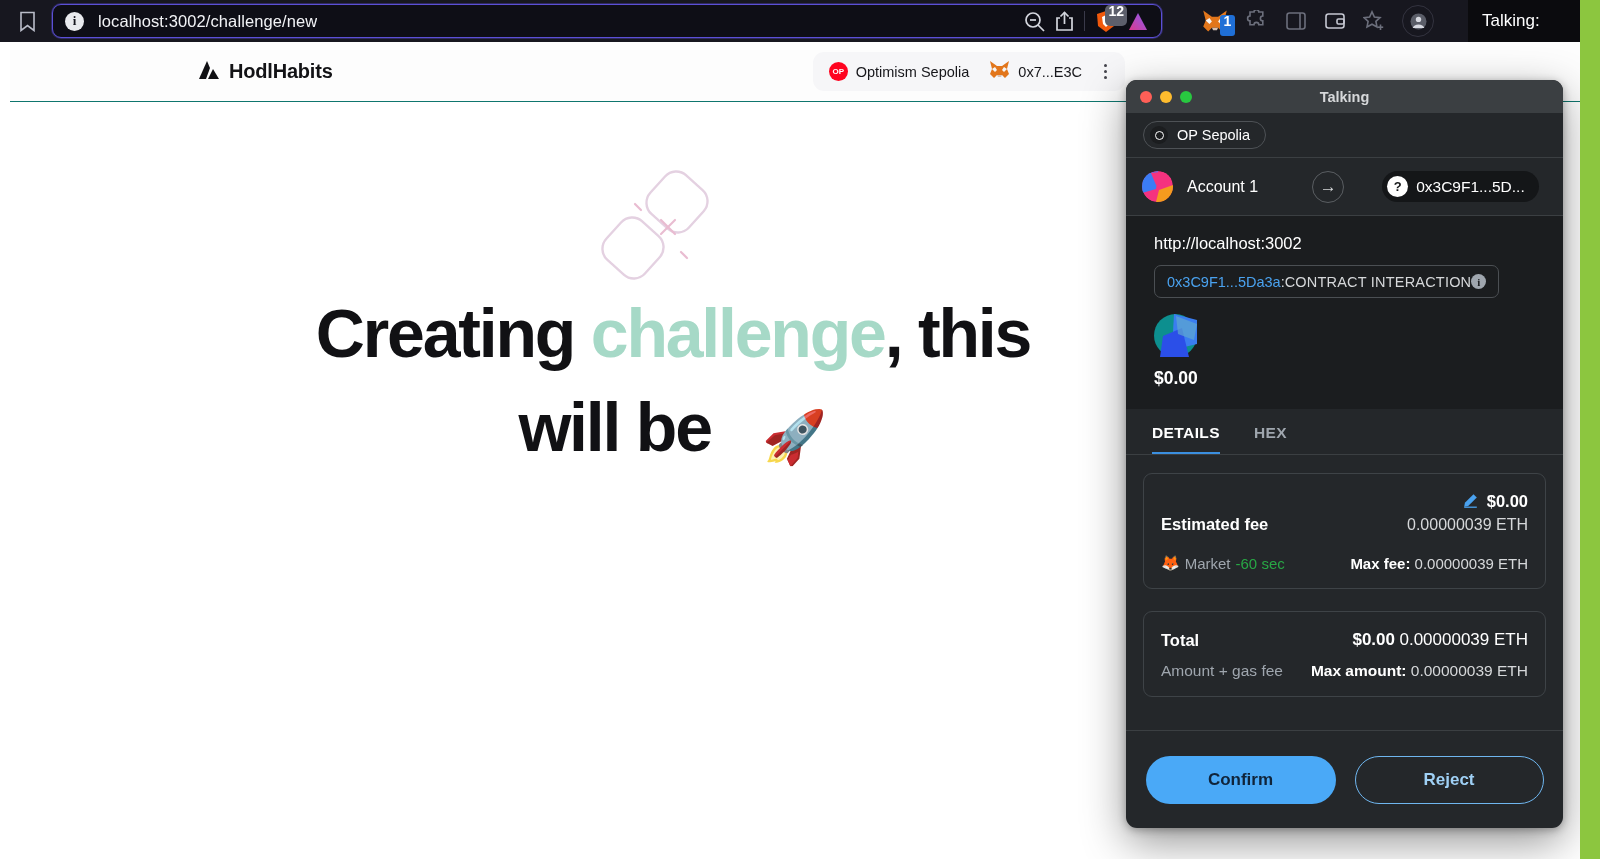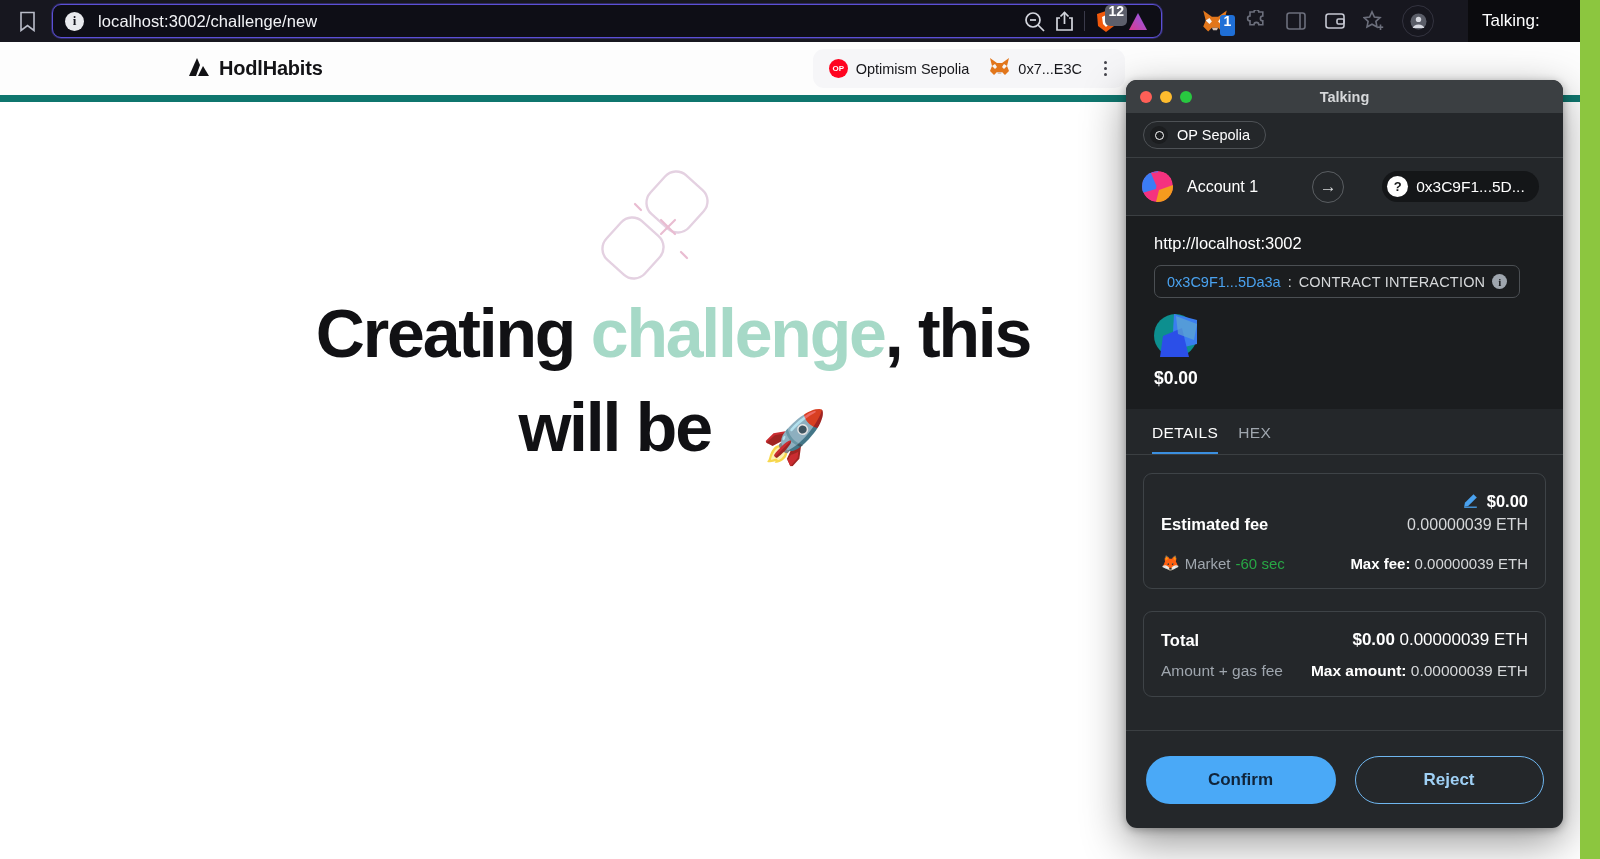--- a/index.html
+++ b/index.html
@@ -128,26 +128,27 @@
     position: absolute;
     top: 42px; left: 0;
     width: 1580px;
     height: 817px;
     background: #ffffff;
     overflow: hidden;
   }
 
   .site-header {
     height: 60px;
-    border-bottom: 7px solid #0f766e;
+    border-bottom: 1px solid #0f766e;
     display: flex;
     align-items: center;
     padding: 0 30px;
     position: relative;
     background: #fdfdfd;
+    margin-left: 10px;
   }
   .brand {
     display: flex;
     align-items: center;
     gap: 9px;
     margin-left: 158px;
   }
   .brand-name {
     font-size: 20px;
     font-weight: bold;
@@ -342,21 +343,20 @@
   }
   .origin-url { font-size: 16.5px; color: #ffffff; }
   .contract-pill {
     margin-top: 12px;
     border: 1px solid #4b4f53;
     border-radius: 7px;
     height: 33px;
     display: inline-flex;
     align-items: center;
     padding: 0 12px;
-    gap: 7px;
     max-width: 100%;
   }
   .contract-addr { color: #4aa2ef; font-size: 14.5px; }
   .contract-sep { color: #d6d8da; font-size: 14.5px; }
   .contract-kind { color: #d6d8da; font-size: 14.5px; letter-spacing: .2px; }
   .info-dot {
     width: 15px; height: 15px;
     border-radius: 50%;
     background: #9fa6ae;
     color: #1b1d1f;
@@ -368,24 +368,25 @@
   }
   .amount-block { margin-top: 16px; }
   .contract-jazz { width: 43px; height: 43px; border-radius: 50%; overflow: hidden; }
   .amount-value { font-size: 17.5px; color: #ffffff; font-weight: bold; margin-top: 7px; }
 
   .mm-tabs {
     display: flex;
     align-items: flex-end;
     height: 46px;
     padding-left: 26px;
-    gap: 20px;
+    gap: 34px;
     border-bottom: 1px solid #3b3f42;
     background: #24272a;
     flex: 0 0 auto;
+    font-weight: bold;
   }
   .mm-tab {
     font-size: 15.5px;
     color: #9fa6ae;
     letter-spacing: .4px;
     padding-bottom: 10px;
     border-bottom: 2px solid transparent;
   }
   .mm-tab.active { color: #ffffff; border-bottom-color: #3b8fe0; }
 

